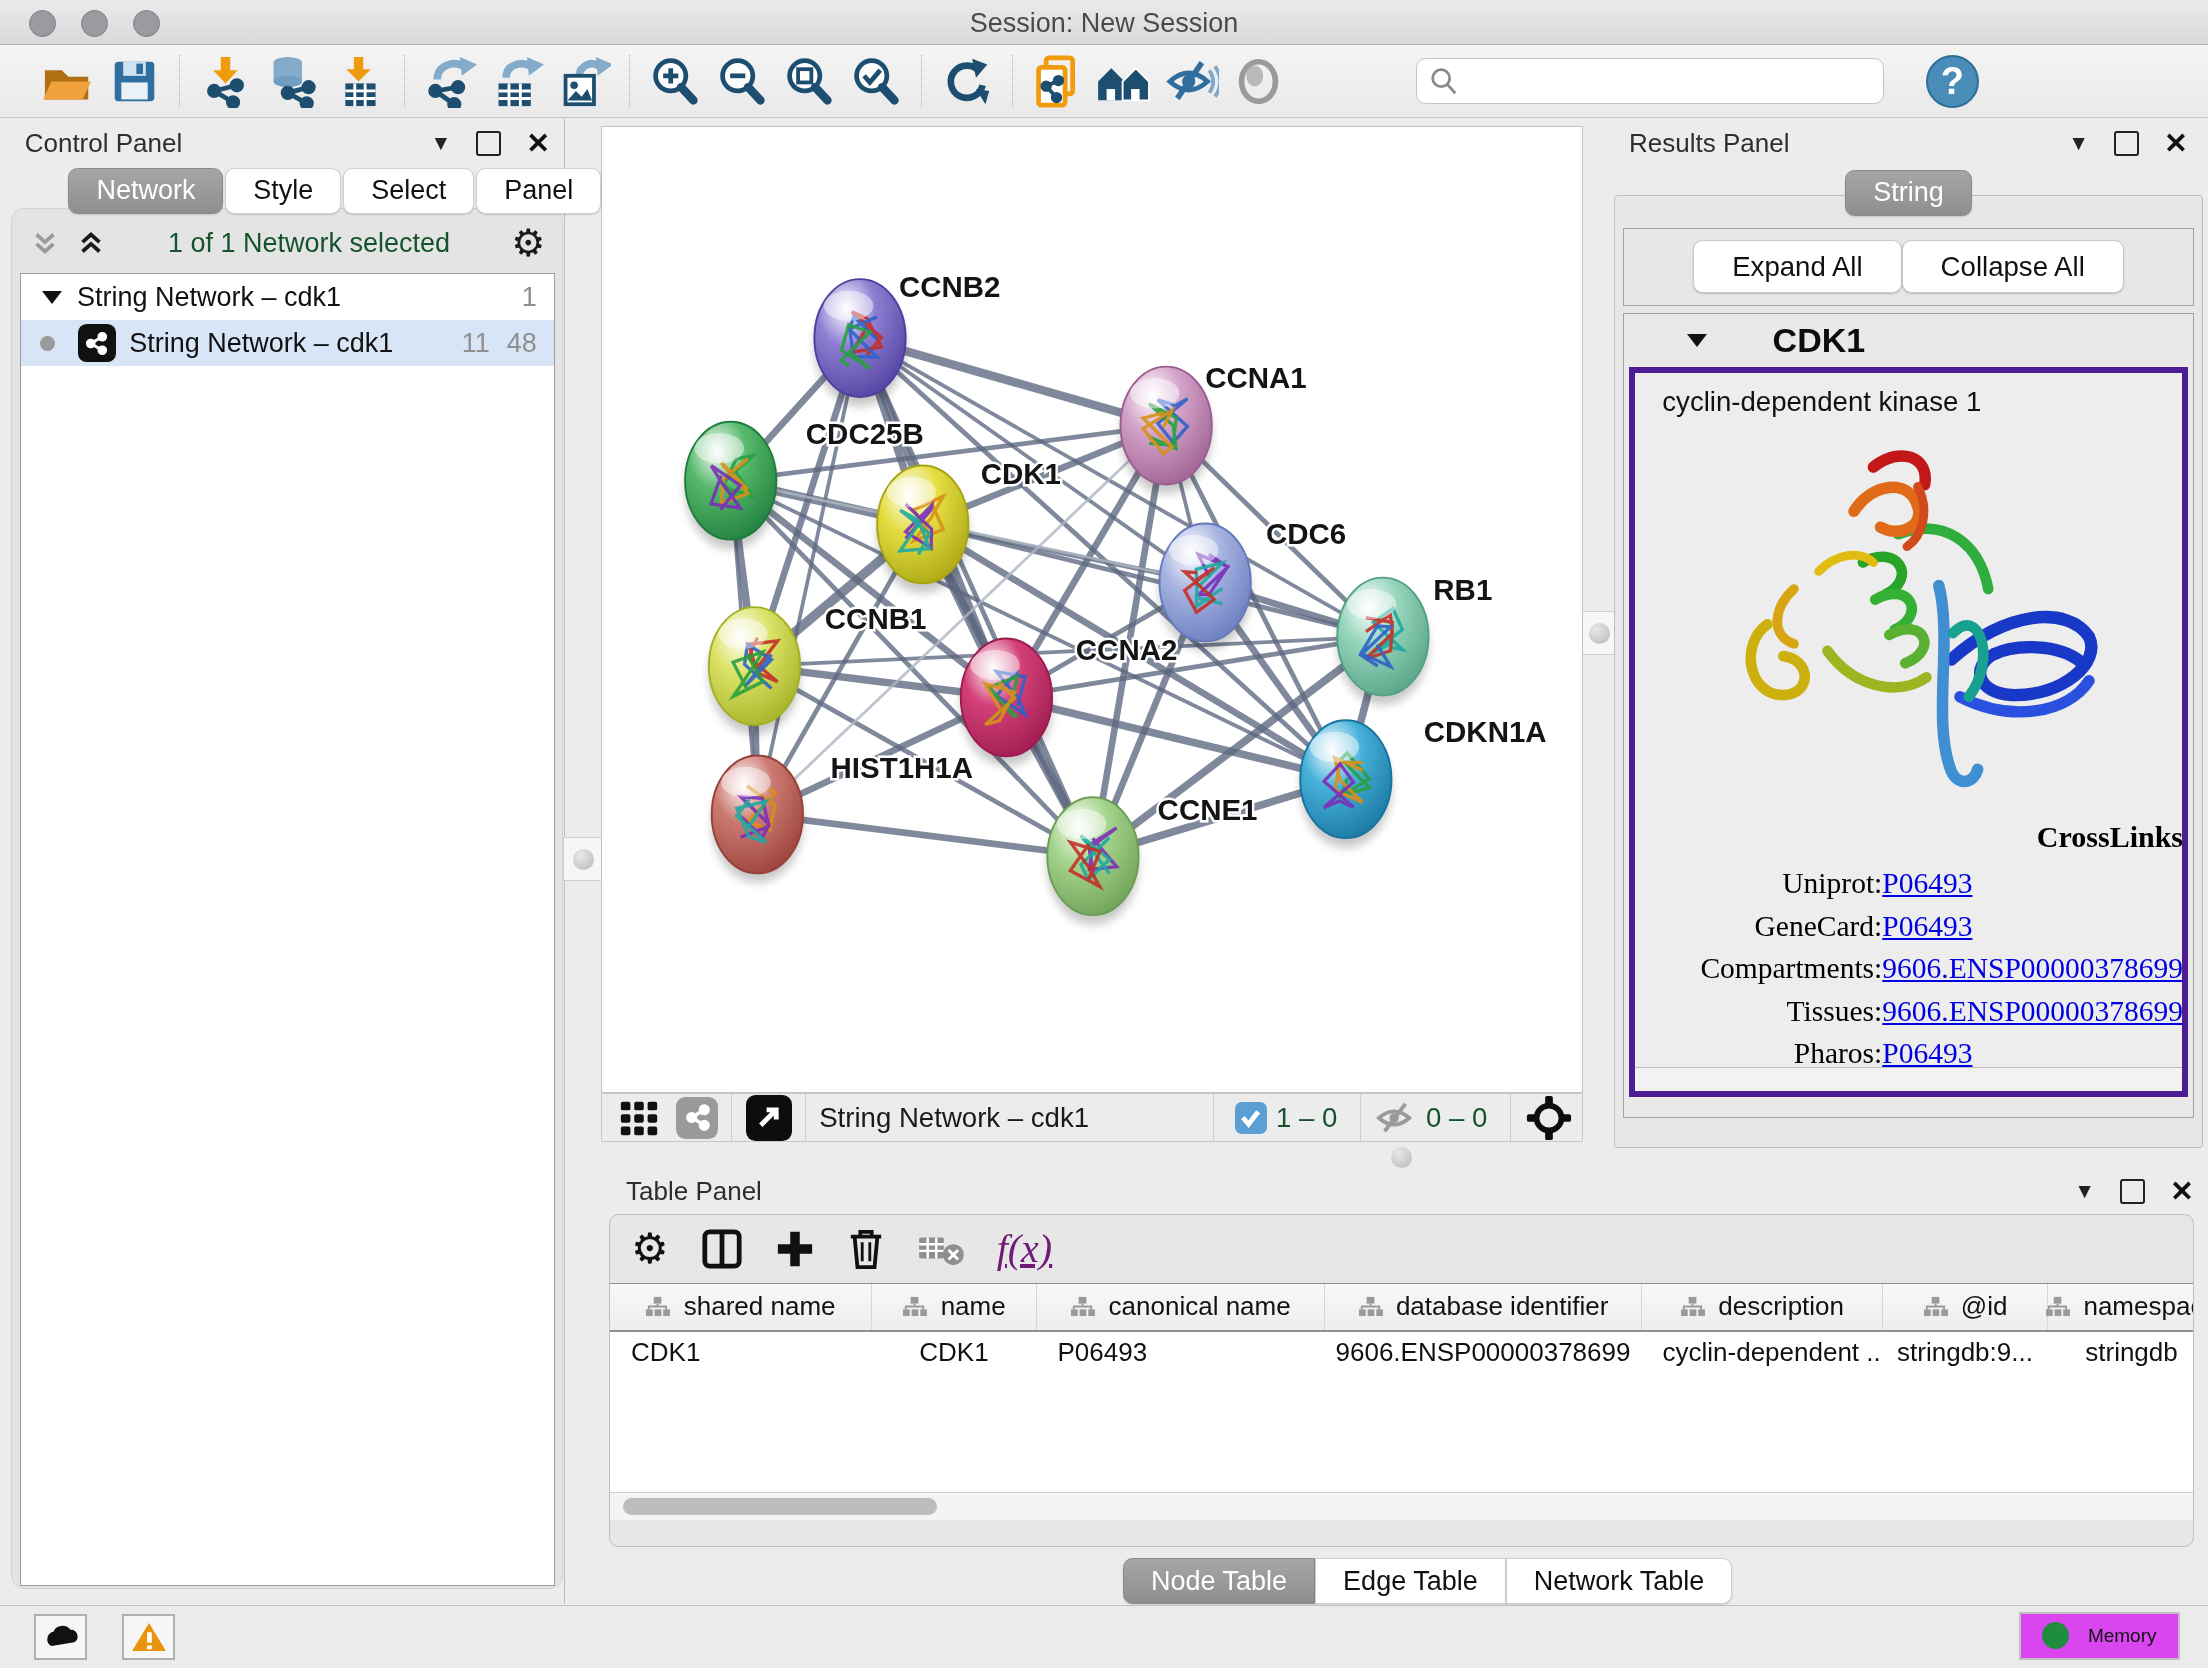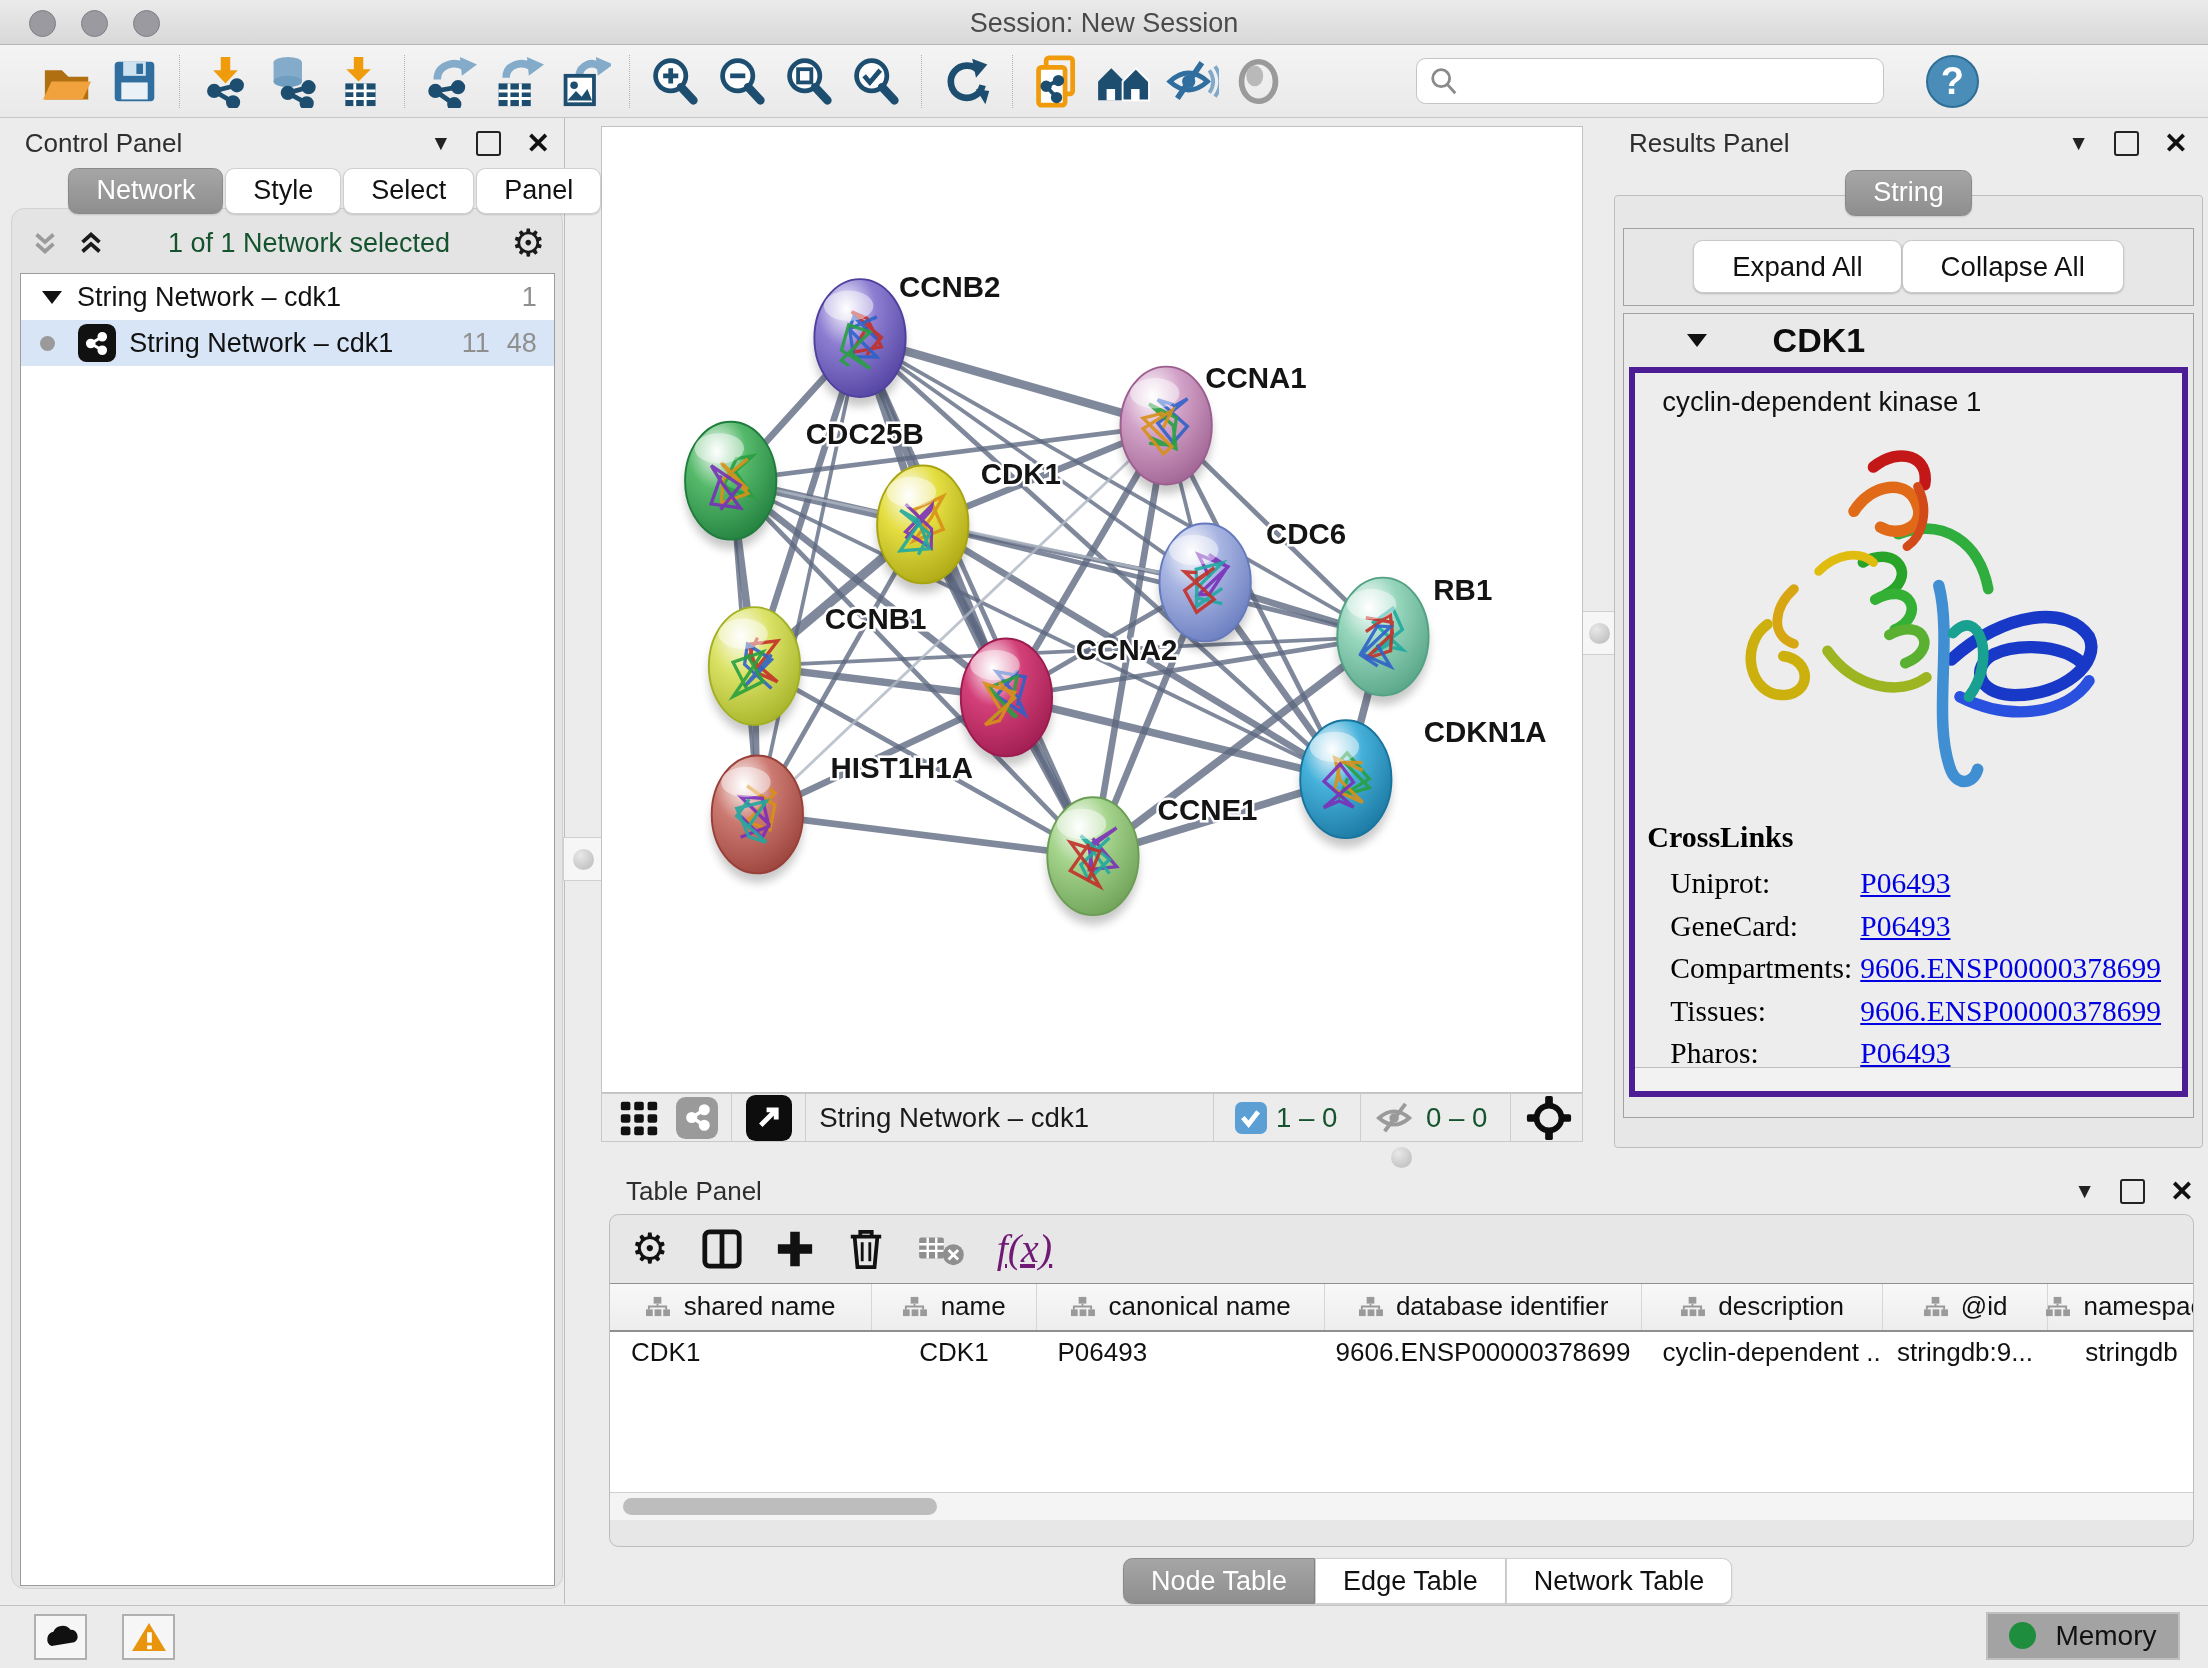--- a/index.html
+++ b/index.html
@@ -78,21 +78,21 @@
     justify-content:center;}
   .rp-btn{background:#fff;border:1px solid #c9c9c9;border-radius:9.5px;font-size:27.6px;color:#111;
     padding:9.5px 38px;box-shadow:0 1px 1.9px rgba(0,0,0,.2);}
   #rp-section{border:1.9px solid #a2a2a2;margin-top:7.6px;height:805px;box-sizing:border-box;background:#e9e9e9;}
   #rp-gene-row{display:flex;align-items:center;height:53px;}
   #rp-gene{font-size:34px;font-weight:bold;color:#0d0d0d;margin-left:51px;}
   #rp-gene-row .tri-down{margin-left:63px;}
   #rp-inner{border:6px solid #4c1d95;margin:0 5.7px 5.7px 5.7px;height:730px;background:#ededed;position:relative;box-sizing:border-box;}
   #rp-desc{font-size:27.6px;color:#111;margin:13.3px 0 0 27px;}
   #rp-structure{position:absolute;left:34px;top:57px;}
-  #rp-crosslinks{position:absolute;left:12px;top:447px;font-family:"Liberation Serif",serif;}
+  #rp-crosslinks{position:absolute;left:34px;top:447px;font-family:"Liberation Serif",serif;text-align:right;}
   #rp-crosslinks .cl-head{font-size:30px;font-weight:bold;color:#000;margin-bottom:13.3px;}
   .cl-row{display:flex;font-size:29.5px;margin:9.5px 0 0 23px;}
   .cl-label{width:190px;color:#000;}
   .cl-value{color:#0000e0;text-decoration:underline;}
   #rp-hscroll{position:absolute;left:0;bottom:0;width:100%;height:23px;border-top:1px solid #bdbdbd;background:#f2f2f2;}
   
   #table-panel{position:absolute;left:609px;top:1172px;width:1600px;height:426px;}
   #tp-head{display:flex;justify-content:space-between;align-items:center;height:38px;padding:0 15px 0 17px;}
   #tp-body{margin-top:3.8px;background:#e7e7e7;border:1px solid #bdbdbd;border-radius:9.5px;
     width:1585px;height:333px;box-sizing:border-box;overflow:hidden;}
@@ -107,22 +107,22 @@
   #tp-thumb{position:absolute;left:13.3px;top:4.8px;width:314px;height:17px;border-radius:9.5px;background:#bdbdbd;}
   #tp-tabs{display:flex;margin:11.4px 0 0 514px;}
   #tp-tabs .tabbtn{border-radius:0;}
   #tp-tabs .tabbtn:first-child{border-radius:9.5px 0 0 9.5px;}
   #tp-tabs .tabbtn:last-child{border-radius:0 9.5px 9.5px 0;}
   
   #status-bar{position:absolute;left:0;top:1605px;width:2208px;height:63px;background:#ebebeb;
     border-top:1.9px solid #c2c2c2;}
   .sb-btn{position:absolute;top:7.6px;width:49px;height:42px;background:#f6f6f6;border:2.9px solid #b0b0b0;
     display:flex;align-items:center;justify-content:center;}
-  #memory-btn{position:absolute;right:28.5px;top:5.7px;height:44px;background:#a3a3a3;border:2.9px solid #c0c0c0;
-    display:flex;align-items:center;gap:19px;padding:0 21px;font-size:28px;color:#111;}
+  #memory-btn{position:absolute;right:28.5px;top:5.7px;height:44px;background:#d946ef;border:2.9px solid #c0c0c0;
+    display:flex;align-items:center;gap:19px;padding:0 21px;font-size:19px;color:#111;}
   #memory-dot{width:27px;height:27px;border-radius:50%;background:#1e8e3e;}
   svg{display:block;}
   text.nodelabel{font-family:"Liberation Sans",sans-serif;font-weight:bold;font-size:31px;fill:#141414;
     paint-order:stroke;stroke:#ffffff;stroke-width:5px;}
 </style>
 </head>
 <body>
 
 <div id="app">
 

